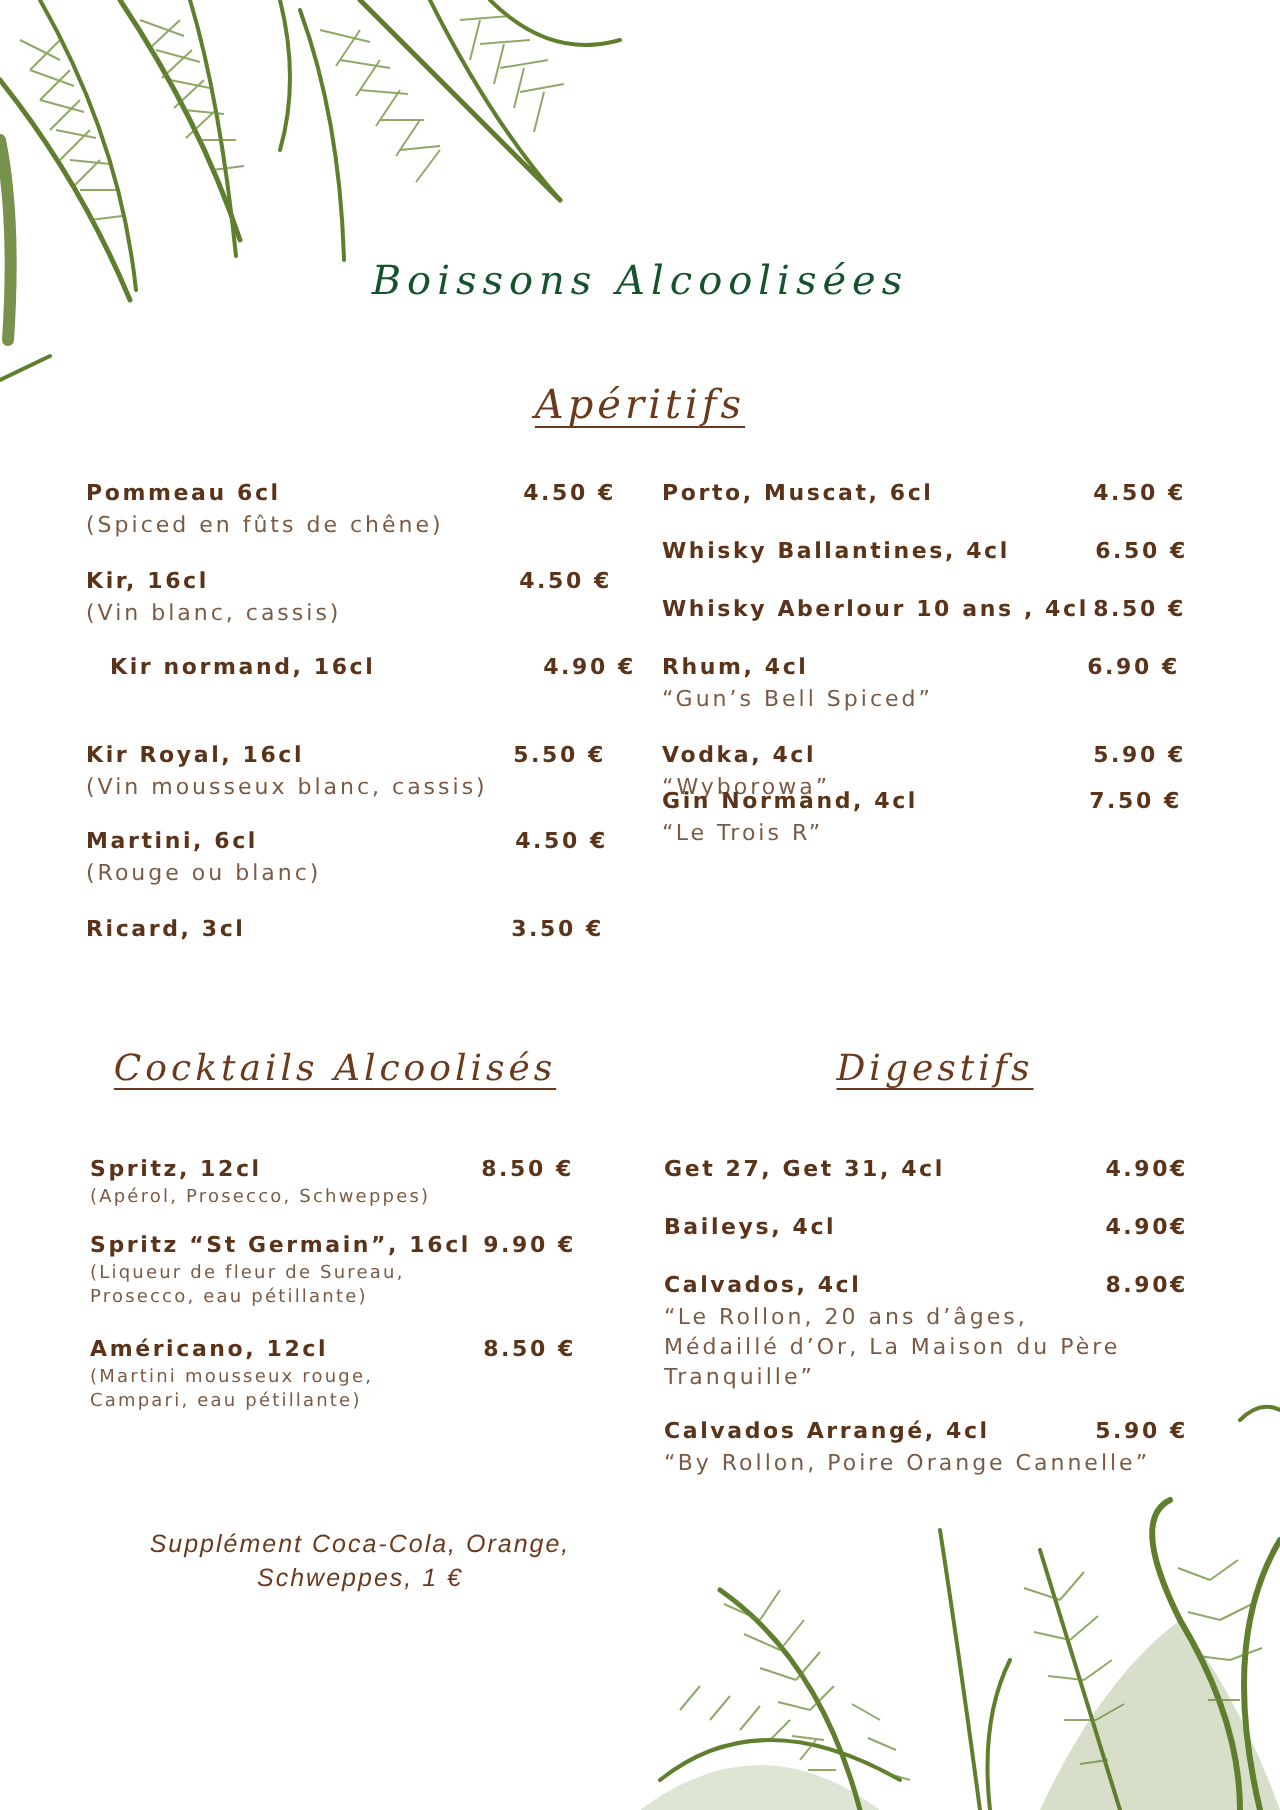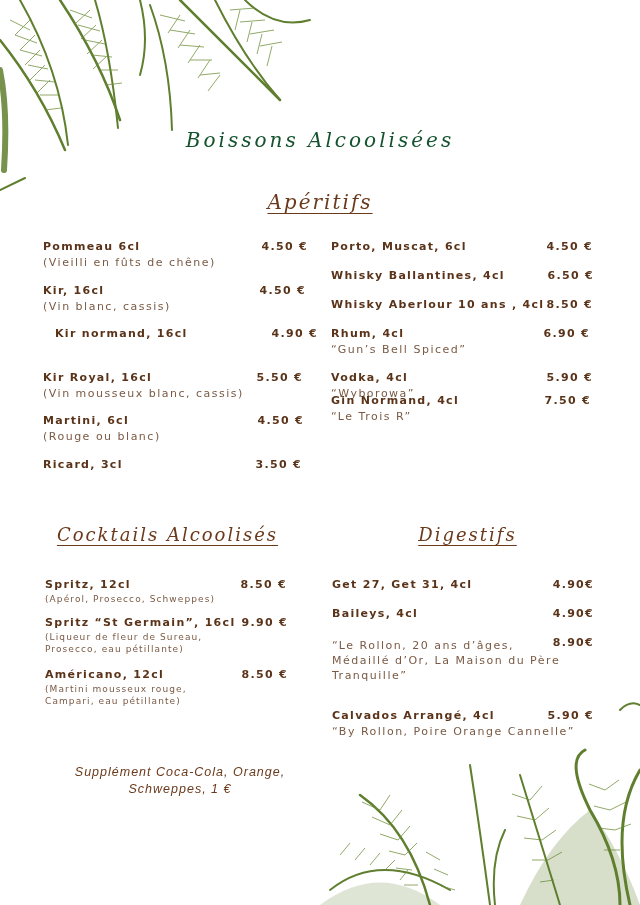--- a/index.html
+++ b/index.html
@@ -80,21 +80,21 @@
   <path d="M0 215 Q60 170 120 215 Z" fill="#5f7f2e" opacity="0.2"></path>
 </svg>
 
 <div class="title">Boissons Alcoolisées</div>
 
 <div class="section-title" style="left:220px; width:200px; top:190px;">Apéritifs</div>
 
 <div class="item" style="left:43px; top:240px; width:265px;">
   <div class="name">Pommeau 6cl</div>
   <div class="price" style="right:0;">4.50 €</div>
-  <div class="desc">(Vieilli en fûts de chêne)</div>
+  <div class="desc">(Spiced en fûts de chêne)</div>
 </div>
 <div class="item" style="left:43px; top:284px; width:263px;">
   <div class="name">Kir, 16cl</div>
   <div class="price" style="right:0;">4.50 €</div>
   <div class="desc">(Vin blanc, cassis)</div>
 </div>
 <div class="item" style="left:55px; top:327px; width:263px;">
   <div class="name">Kir normand, 16cl</div>
   <div class="price" style="right:0;">4.90 €</div>
 </div>
@@ -165,20 +165,21 @@
 
 <div class="item" style="left:332px; top:578px; width:262px;">
   <div class="name">Get 27, Get 31, 4cl</div>
   <div class="price" style="right:0;">4.90€</div>
 </div>
 <div class="item" style="left:332px; top:607px; width:262px;">
   <div class="name">Baileys, 4cl</div>
   <div class="price" style="right:0;">4.90€</div>
 </div>
 <div class="item" style="left:332px; top:636px; width:262px;">
+  <div class="name">Calvados, 4cl</div>
   <div class="price" style="right:0;">8.90€</div>
   <div class="desc" style="width:235px;">“Le Rollon, 20 ans d’âges, Médaillé d’Or, La Maison du Père Tranquille”</div>
 </div>
 <div class="item" style="left:332px; top:709px; width:262px;">
   <div class="name">Calvados Arrangé, 4cl</div>
   <div class="price" style="right:0;">5.90 €</div>
   <div class="desc">“By Rollon, Poire Orange Cannelle”</div>
 </div>
 
 </body></html>

